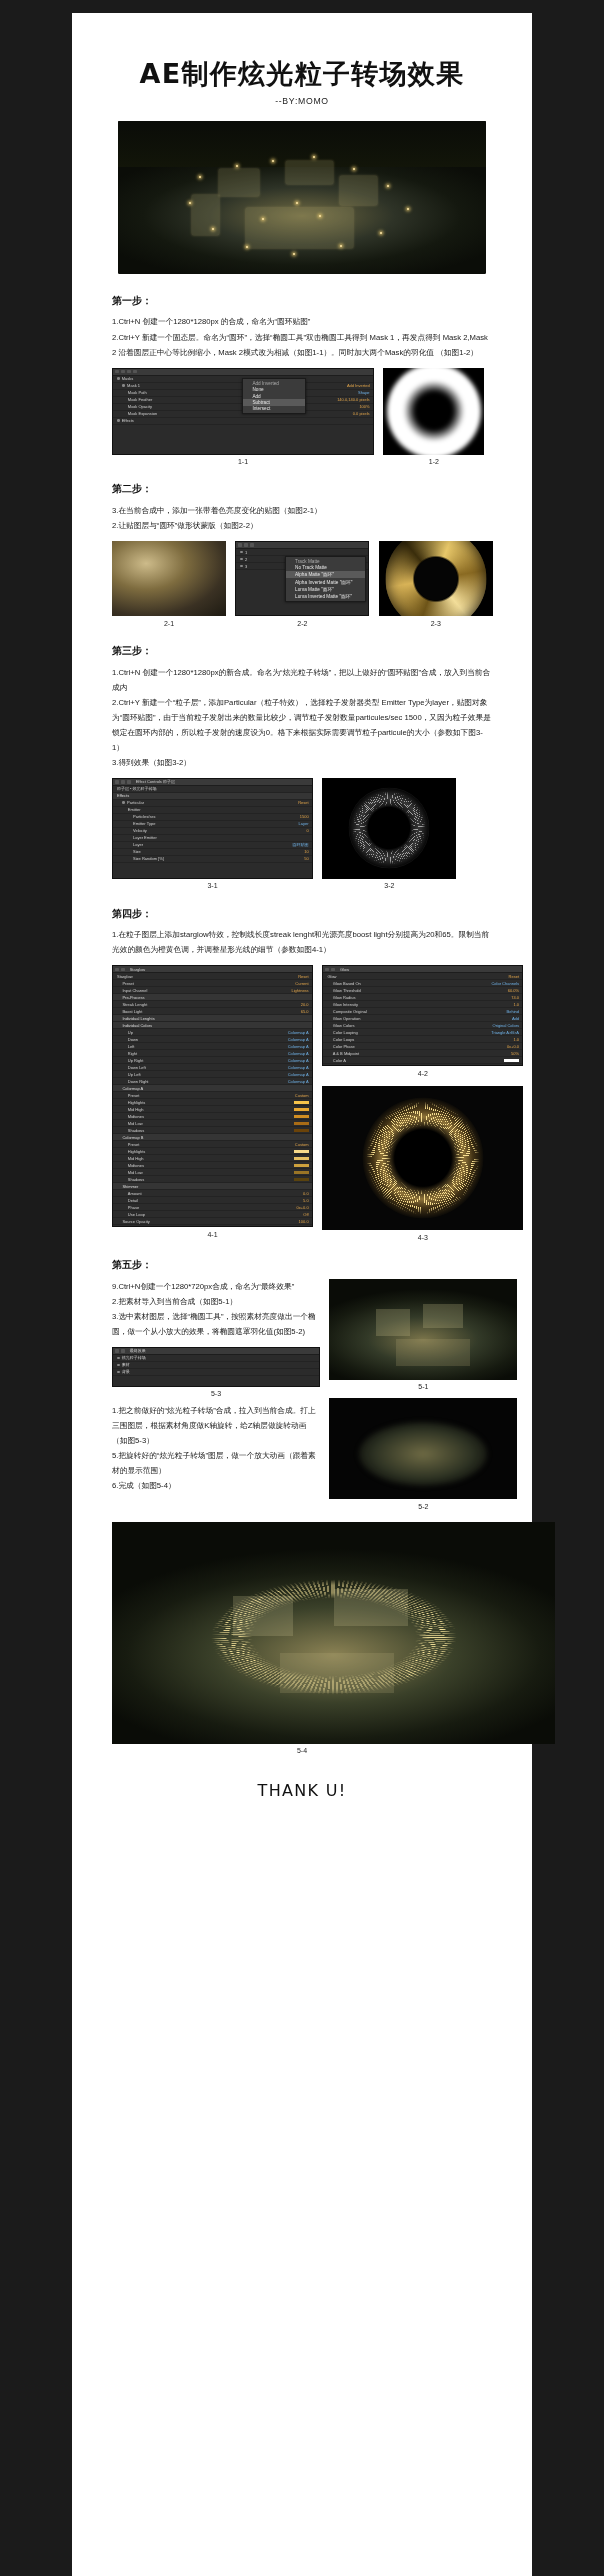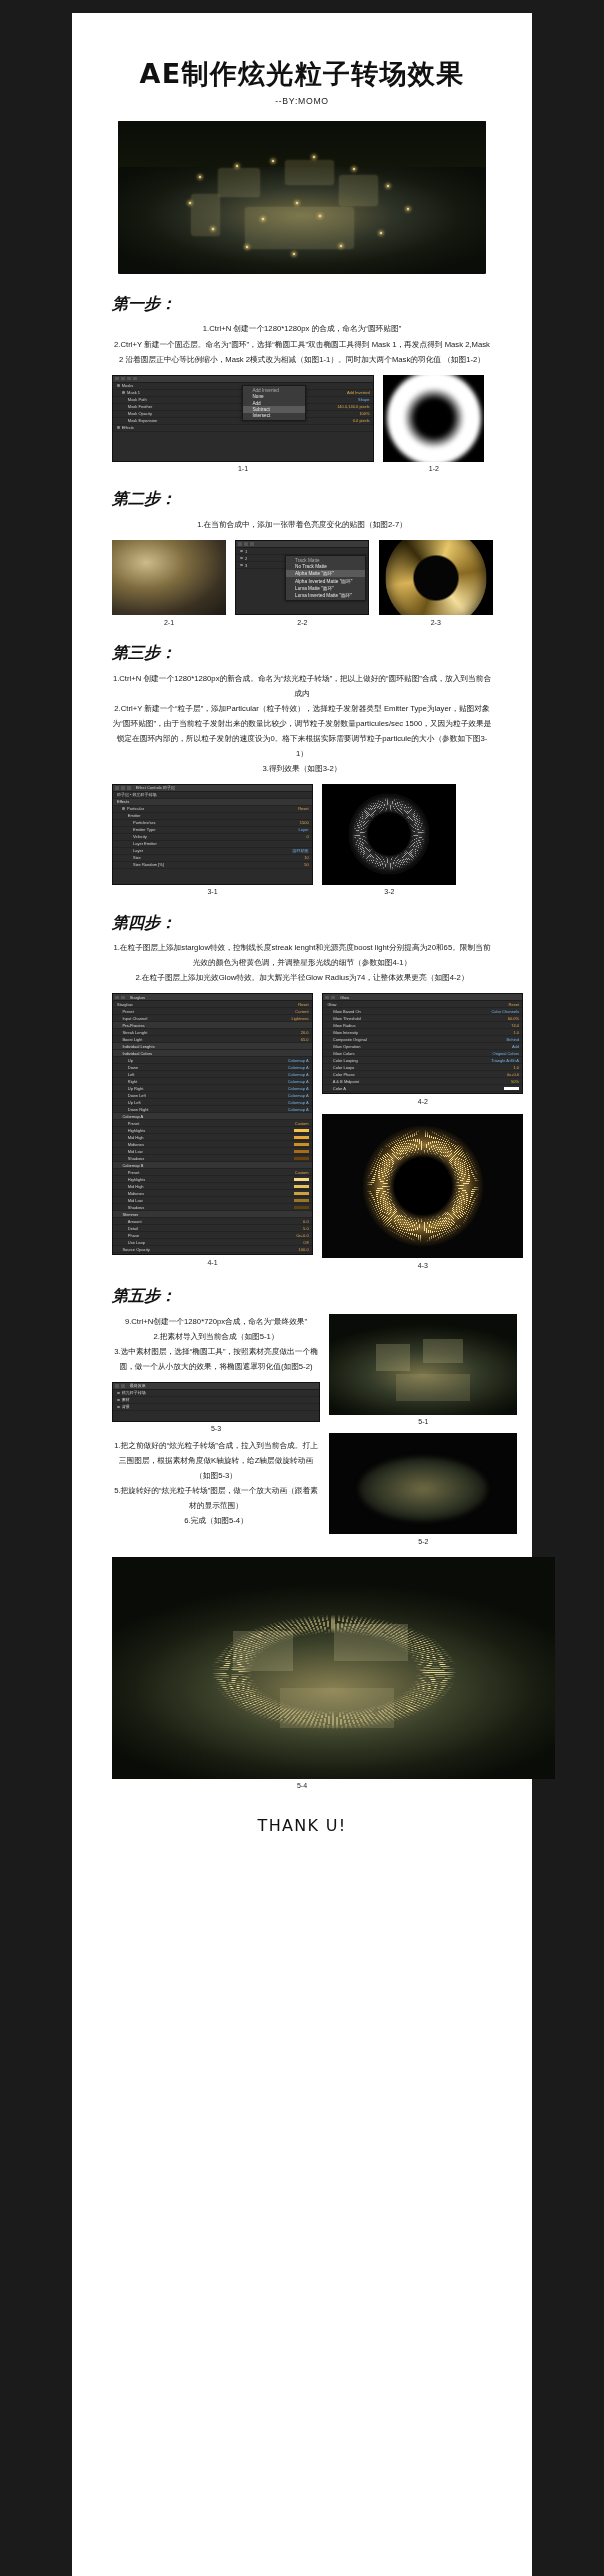--- a/index.html
+++ b/index.html
@@ -57,33 +57,32 @@
   }
   .hero .blk{
     position:absolute;background:rgba(190,180,120,.20);
     box-shadow:0 0 2.7px rgba(255,230,150,.35);
   }
   .hero .lamp{
     position:absolute;width:2px;height:2px;border-radius:50%;
     background:#ffe9a8;box-shadow:0 0 3.4px 1.3px rgba(255,220,120,.85);
   }
   .step-h{
-    font-size:16px;
+    font-size:10px;
     font-weight:bold;
     color:#111;
     margin:17.5px 0 6.7px 0;
-    font-style:italic;
   }
   .step-body{
     font-size:7.7px;
     line-height:1.95;
     color:#1a1a1a;
     margin-bottom:8px;
   }
-  .step-body div{white-space:normal;text-align:center;}
+  .step-body div{white-space:normal;}
   .figrow{
     display:flex;
     gap:9.4px;
     align-items:flex-start;
     margin-bottom:5.4px;
   }
   .fig{position:relative;}
   .cap{
     text-align:center;
     font-size:7px;
@@ -255,21 +254,22 @@
     <div class="fig">
       <div class="ring" style="width:101px;height:87px;">
         <div class="r blurring"></div>
       </div>
       <div class="cap">1-2</div>
     </div>
   </div>
 
   <div class="step-h">第二步：</div>
   <div class="step-body">
-    <div>1.在当前合成中，添加一张带着色亮度变化的贴图（如图2-7）</div>
+    <div>3.在当前合成中，添加一张带着色亮度变化的贴图（如图2-1）</div>
+    <div>2.让贴图层与“圆环”做形状蒙版（如图2-2）</div>
   </div>
 
   <div class="figrow">
     <div class="fig">
       <div class="texture" style="width:114px;height:75px;"></div>
       <div class="cap">2-1</div>
     </div>
     <div class="fig">
       <div class="ae" style="width:134px;height:75px;">
         <div class="bar">
@@ -378,21 +378,20 @@
              -webkit-mask:radial-gradient(circle, transparent 0 38%, #000 44% 56%, transparent 62%);
              mask:radial-gradient(circle, transparent 0 38%, #000 44% 56%, transparent 62%);"></div>
       </div>
       <div class="cap">3-2</div>
     </div>
   </div>
 
   <div class="step-h">第四步：</div>
   <div class="step-body">
     <div>1.在粒子图层上添加starglow特效，控制线长度streak lenght和光源亮度boost light分别提高为20和65。限制当前光效的颜色为橙黄色调，并调整星形光线的细节（参数如图4-1）</div>
-    <div>2.在粒子图层上添加光效Glow特效。加大辉光半径Glow Radius为74，让整体效果更亮（如图4-2）</div>
   </div>
 
   <div class="figrow">
     <div class="fig">
       <div class="ae" style="width:201px;height:262px;">
         <div class="bar">
               <i></i>
               <i></i>
               <span style="font-size:4px;color:#ccc;margin-left:2.7px;">Starglow</span>
             </div>

